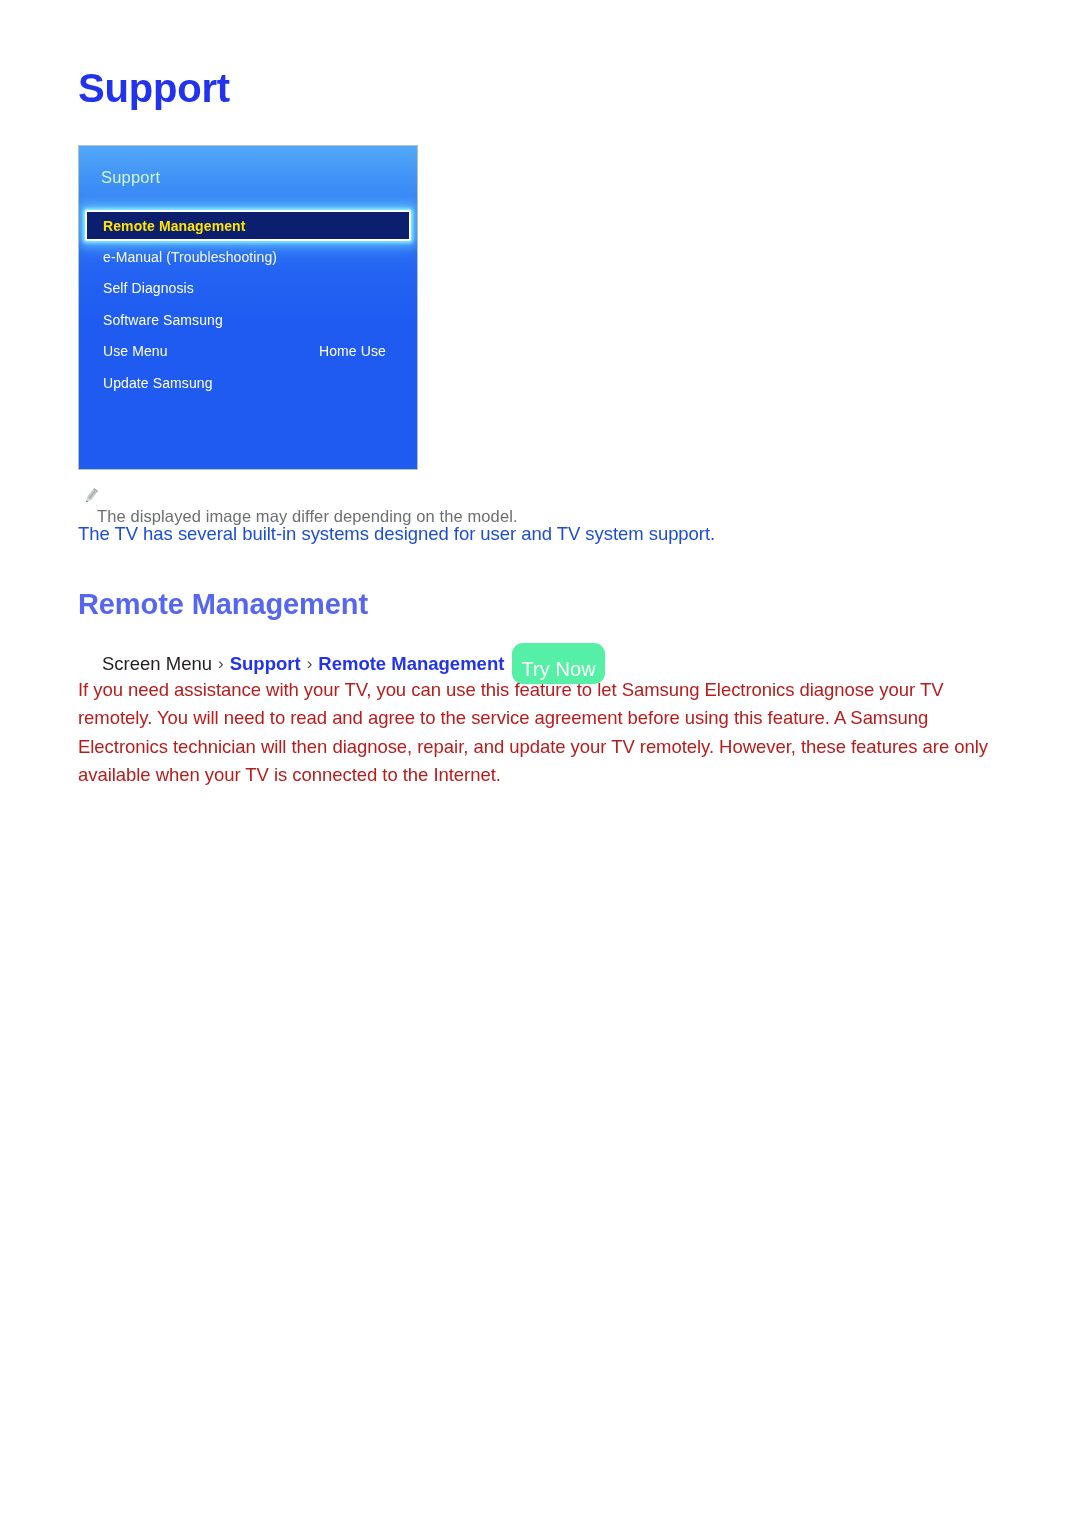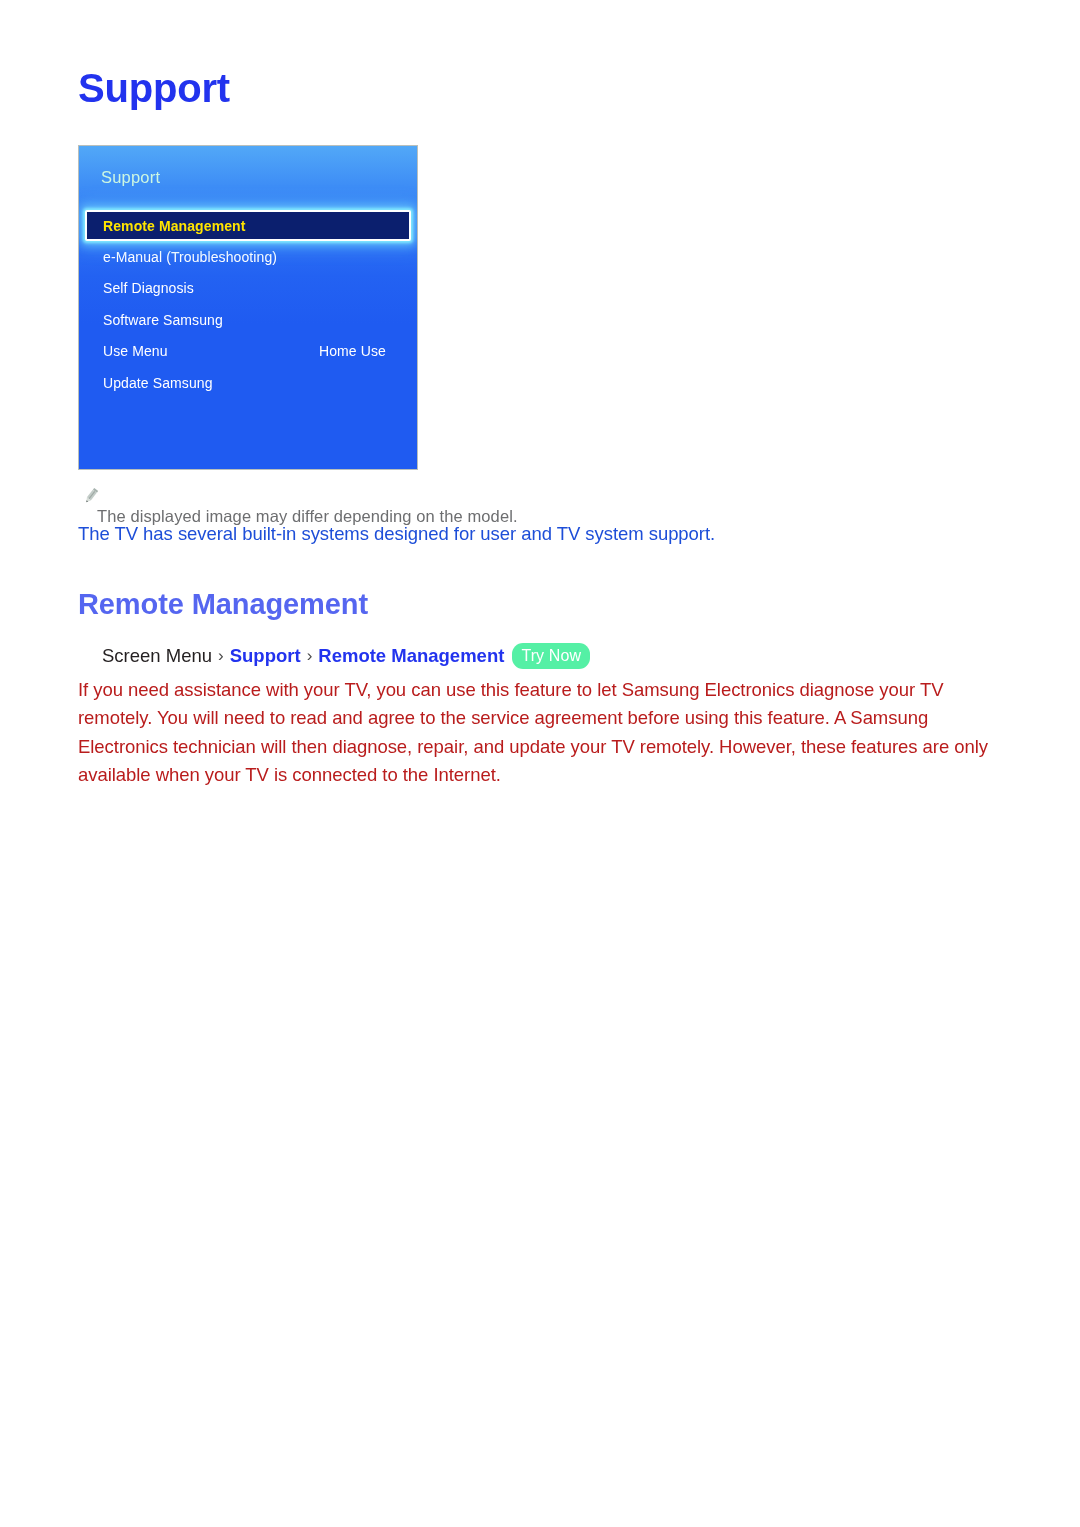--- a/index.html
+++ b/index.html
@@ -173,25 +173,25 @@
   .bc-link  { color: #2233ee; font-weight: bold; }
   .bc-sep {
     color: #4b4b4b;
     margin: 0 6px;
     font-size: 17px;
     font-weight: normal;
   }
   .bc-badge {
     display: inline-block;
     margin-left: 8px;
-    padding: 3px 9px 2px 9px;
+    padding: 13px 9px 2px 9px;
     background: #55f0a5;
     color: #ffffff;
     border-radius: 11px;
-    font-size: 16px;
+    font-size: 20px;
     line-height: 1.3;
     letter-spacing: 0.1px;
   }
 
   
   .body-para {
     position: absolute;
     left: 78px;
     top: 676px;
     width: 935px;

